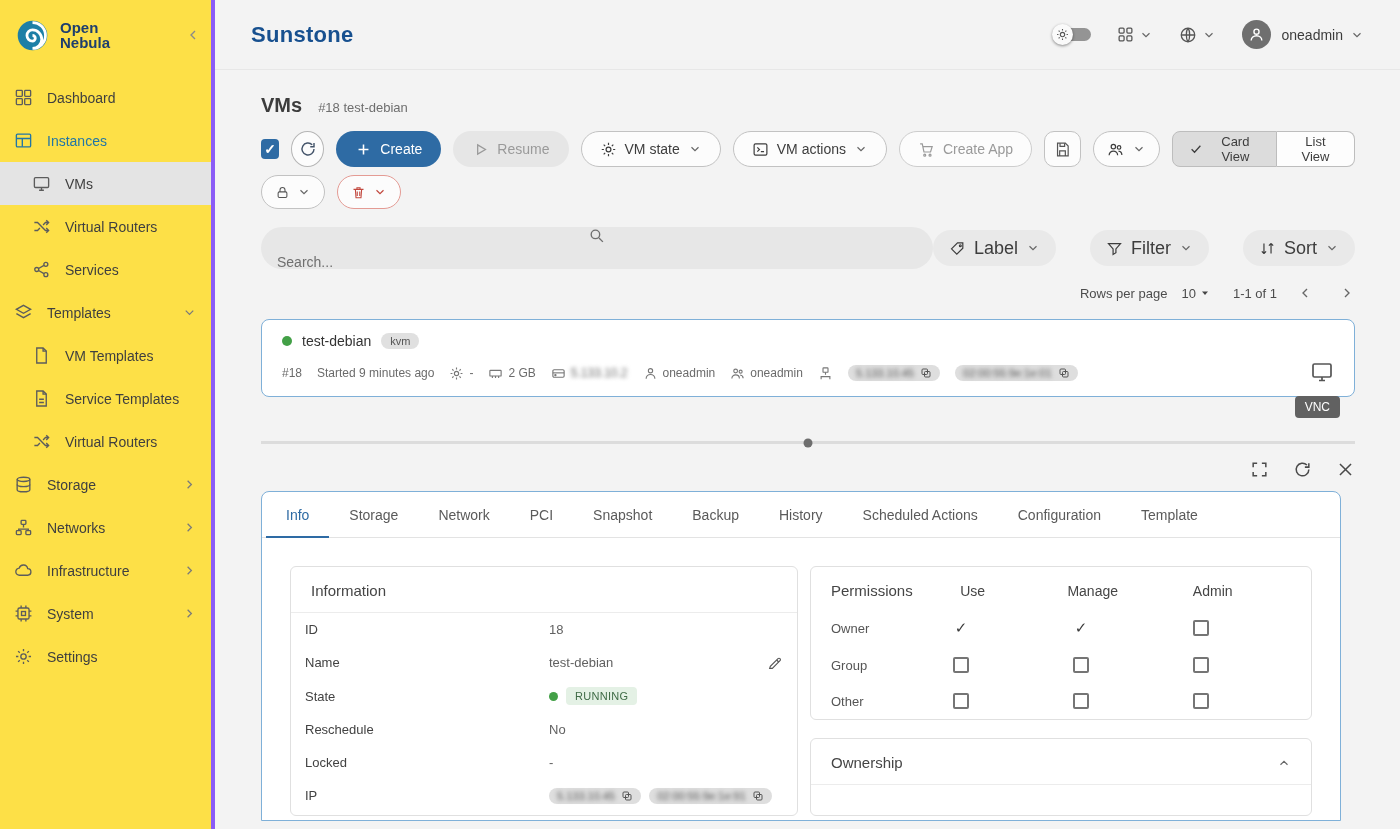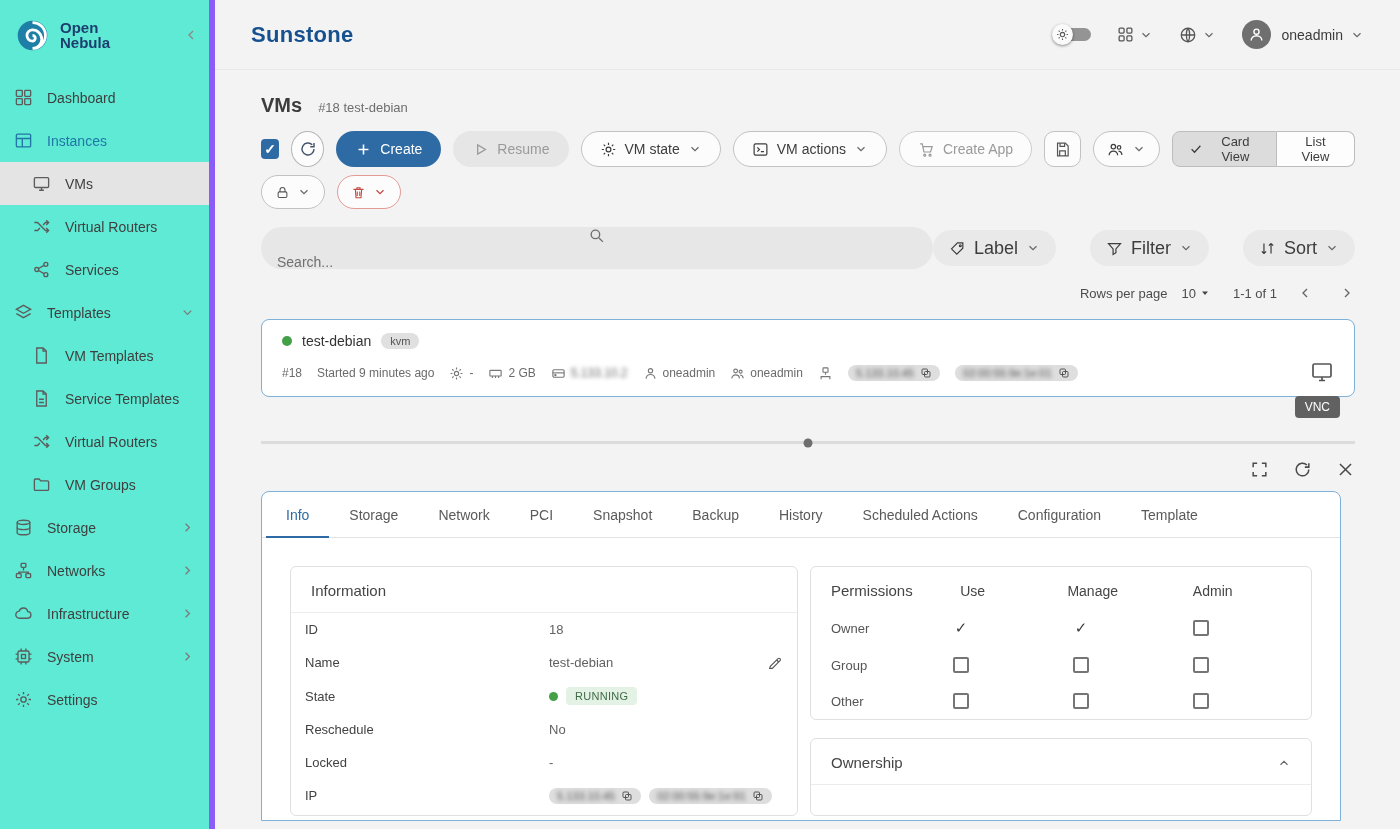--- a/index.html
+++ b/index.html
@@ -3,21 +3,21 @@
 <meta charset="utf-8">
 <style>
   * { box-sizing: border-box; margin: 0; padding: 0; }
   html,body { width:1400px; height:829px; overflow:hidden; }
   body { font-family:"Liberation Sans", sans-serif; background:#f3f3f3; color:#333; }
   svg { display:block; }
 
   .app { display:flex; width:1400px; height:829px; }
 
   
-  .sidebar { width:215px; min-width:215px; background:#5eead4; border-right:6px solid #8b5cf6; }
+  .sidebar { width:215px; min-width:215px; background:#fde047; border-right:4px solid #8b5cf6; }
   .logo-row { height:70px; display:flex; align-items:center; gap:9px; padding:0 10px 0 14px; }
   .logo-mark { width:37px; height:37px; flex-shrink:0; }
   .logo-text { font-size:15px; font-weight:bold; color:#1d3e6e; line-height:15px; flex:1; }
   .collapse-btn { color:#8a8a8a; width:16px; height:16px; cursor:pointer; }
   .nav { padding-top:6px; }
   .nav-item { height:43px; display:flex; align-items:center; gap:14px; padding:0 14px; font-size:14px; color:#3f3f3f; cursor:pointer; }
   .nav-item .nv-icon { width:19px; height:19px; color:#5c5c5c; flex-shrink:0; }
   .nav-item .nv-icon svg { width:100%; height:100%; }
   .nav-item.sub { padding-left:32px; }
   .nav-item.active-section, .nav-item.active-section .nv-icon { color:#2276a6; }
@@ -235,28 +235,20 @@
         <span>Service Templates</span>
       </div>
       <div class="nav-item sub">
         <span class="nv-icon">
             <svg viewBox="0 0 24 24" fill="none" stroke="currentColor" stroke-width="1.7">
               <path d="M3 7h4l10 10h4M3 17h4l3-3M14 10l3-3h4M18 4l3 3-3 3M18 14l3 3-3 3"></path>
             </svg>
           </span>
         <span>Virtual Routers</span>
       </div>
-      <div class="nav-item sub">
-        <span class="nv-icon">
-            <svg viewBox="0 0 24 24" fill="none" stroke="currentColor" stroke-width="1.7">
-              <path d="M3 6.5A1.5 1.5 0 0 1 4.5 5H9l2 2.5h8.5A1.5 1.5 0 0 1 21 9v9a1.5 1.5 0 0 1-1.5 1.5h-15A1.5 1.5 0 0 1 3 18z"></path>
-            </svg>
-          </span>
-        <span>VM Groups</span>
-      </div>
       <div class="nav-item">
         <span class="nv-icon">
             <svg viewBox="0 0 24 24" fill="none" stroke="currentColor" stroke-width="1.7">
               <ellipse cx="12" cy="5.5" rx="8" ry="2.7"></ellipse>
               <path d="M4 5.5v13c0 1.5 3.6 2.7 8 2.7s8-1.2 8-2.7v-13"></path>
               <path d="M4 12c0 1.5 3.6 2.7 8 2.7s8-1.2 8-2.7"></path>
             </svg>
           </span>
         <span>Storage</span>
         <span class="grow"></span>

